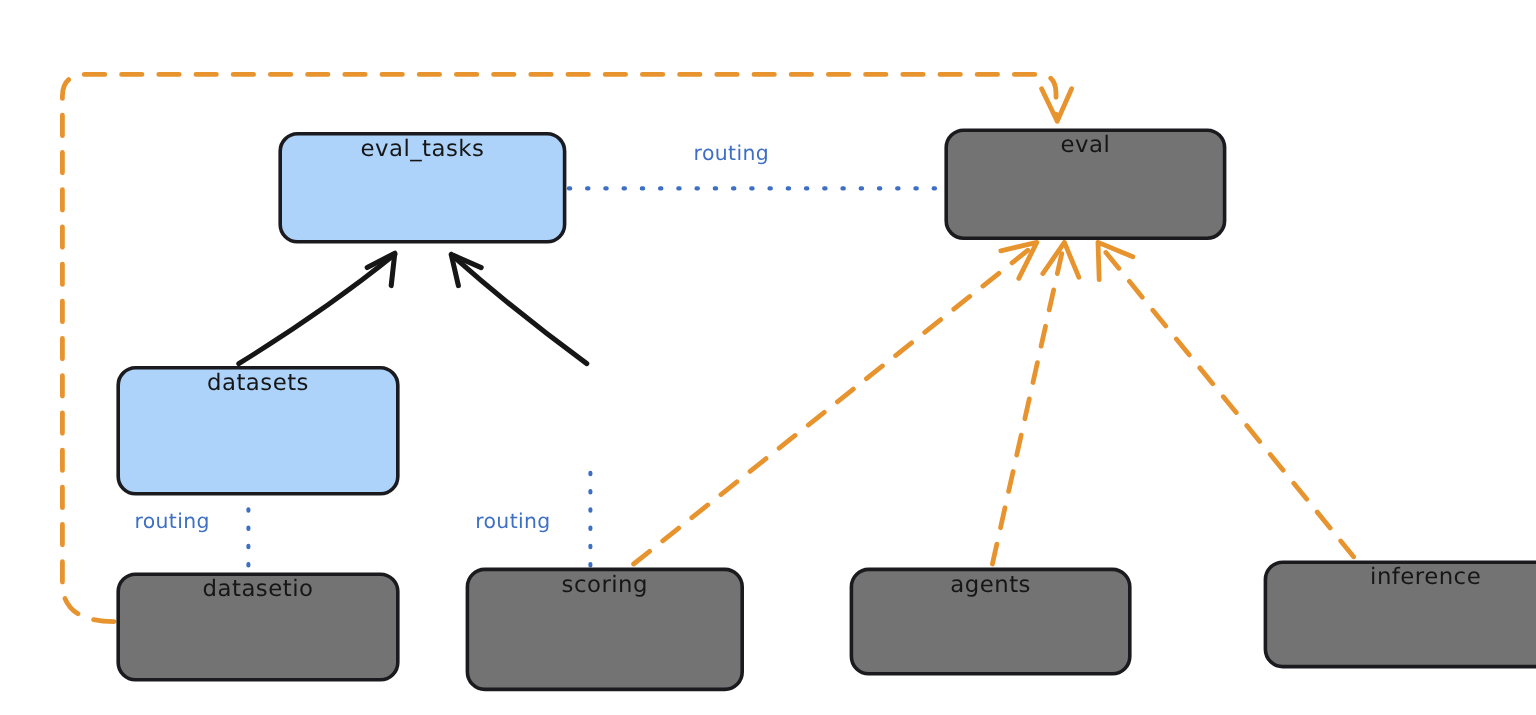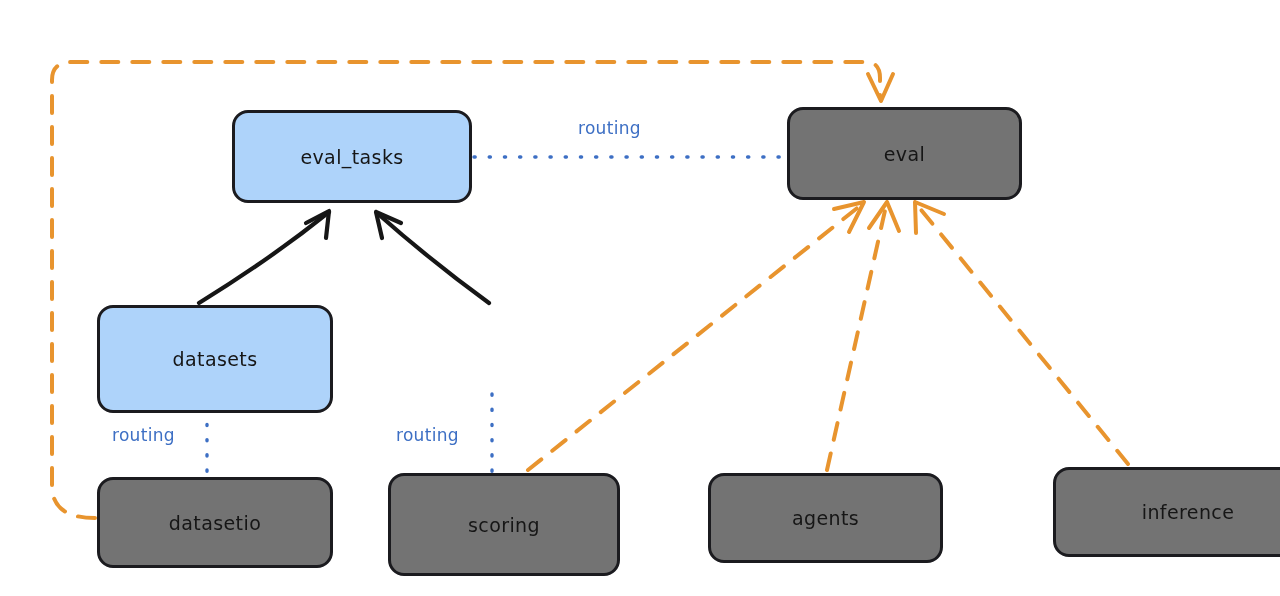--- a/index.html
+++ b/index.html
@@ -26,21 +26,20 @@
     width: 1280px;
     height: 596px;
     pointer-events: none;
   }
   .node {
     position: absolute;
     box-sizing: border-box;
     border: 3.2px solid #1b1b1f;
     border-radius: 16px;
     display: flex;
-    align-items: center;
     justify-content: center;
     z-index: 3;
   }
   .node .node-label {
     font-family: "DejaVu Sans", sans-serif;
     font-size: 19px;
     font-weight: 400;
     color: #161616;
     letter-spacing: 0.4px;
     white-space: nowrap;

